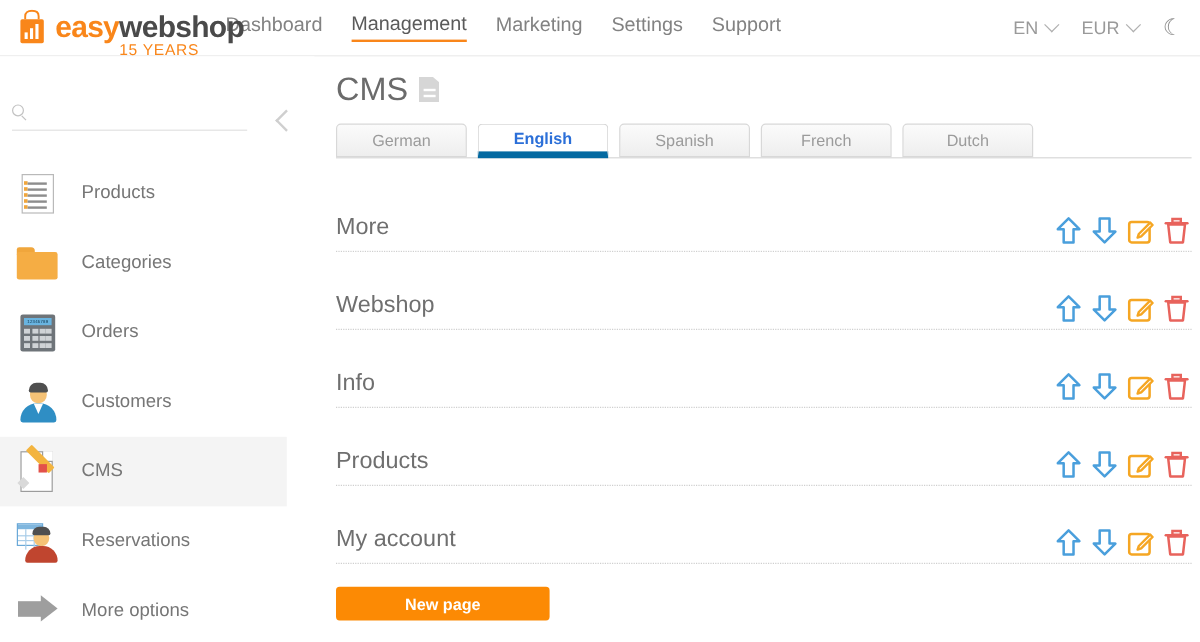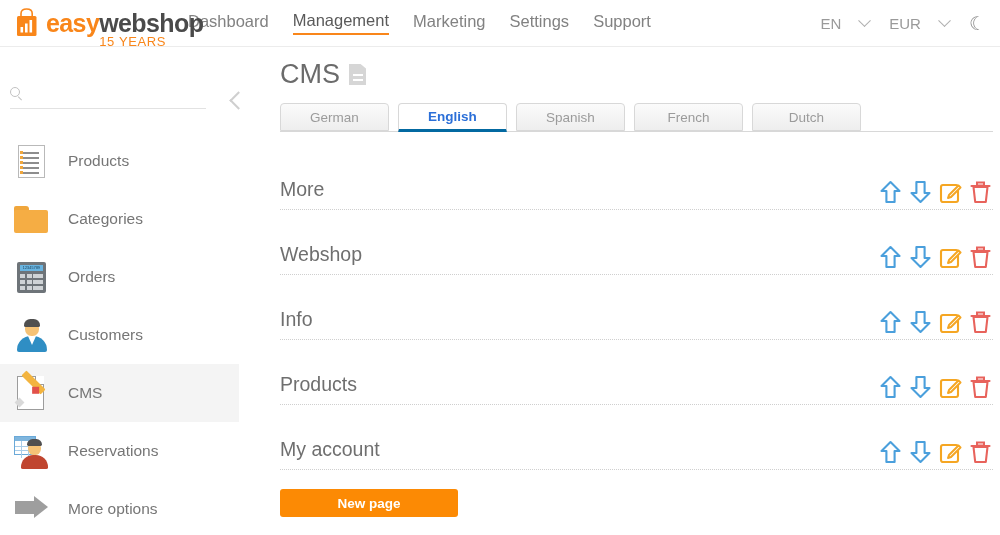--- a/index.html
+++ b/index.html
@@ -78,21 +78,21 @@
     position: absolute;
     right: 14px; top: 0;
     height: 47px;
     display: flex;
     align-items: center;
     gap: 20px;
   }
   .hr-item {
     display: flex;
     align-items: center;
-    gap: 19px;
+    gap: 7px;
     font-size: 15px;
     color: #9a9a9a;
     cursor: pointer;
     justify-content: center;
   }
   .caret {
     display: inline-block;
     width: 8px; height: 8px;
     border-right: 1.6px solid #b0b0b0;
     border-bottom: 1.6px solid #b0b0b0;
@@ -408,21 +408,21 @@
     align-items: center;
     justify-content: center;
     box-sizing: border-box;
     cursor: pointer;
     position: relative;
   }
   .tab.active {
     background: #ffffff;
     color: #2b6fd8;
     font-weight: bold;
-    border-bottom: 3px solid #0369a1;
+    border-bottom: 6px solid #0369a1;
     margin-bottom: -1px;
     height: 29px;
   }
 
   .rows { position: absolute; left: 18px; top: 98px; width: 713px; }
   .row {
     height: 64px;
     border-bottom: 1px dotted #cfcfcf;
     position: relative;
   }

